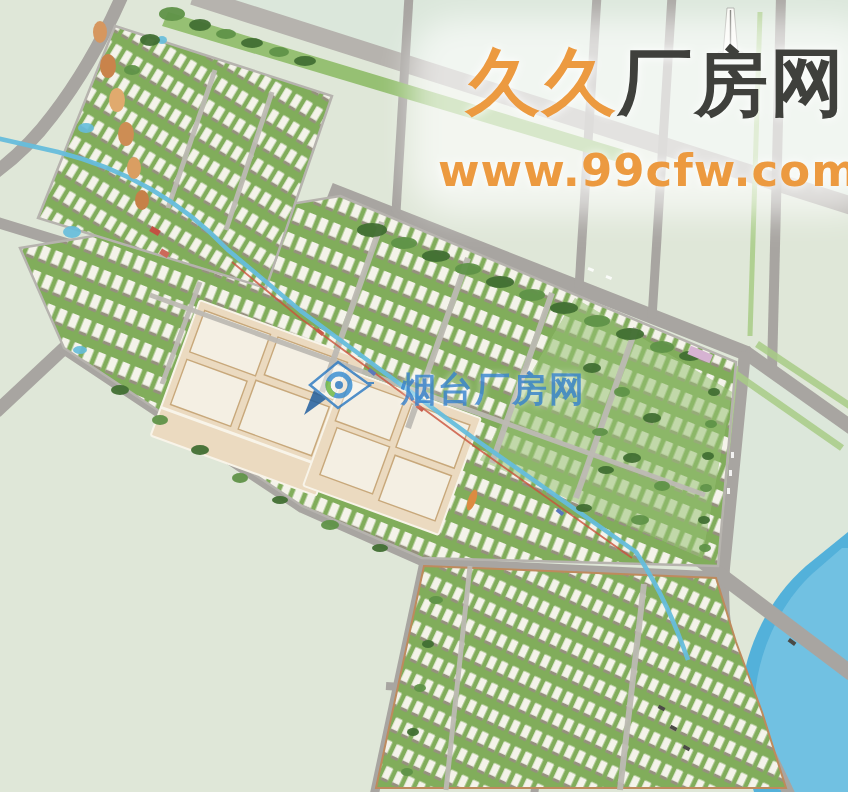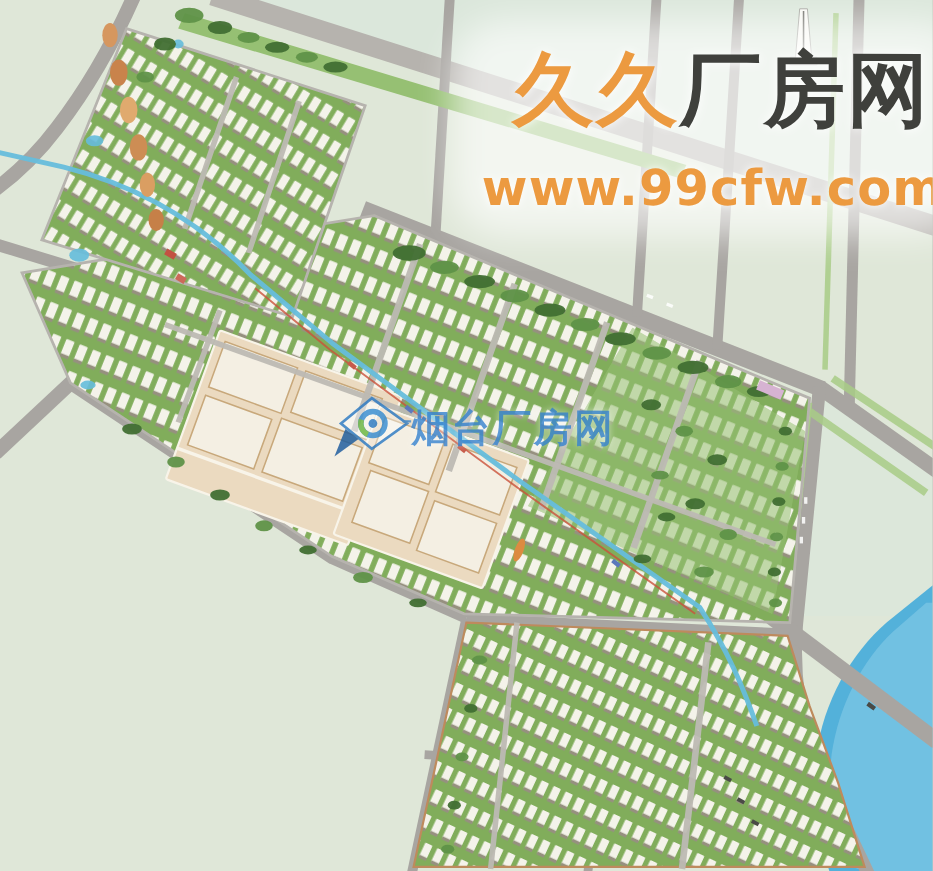--- a/index.html
+++ b/index.html
@@ -53,21 +53,21 @@
   .wm-url{
     margin-top:22px;font-size:45px;font-weight:bold;letter-spacing:1px;
     color:var(--c-wm_orange);text-shadow:0 0 8px rgba(255,255,255,.95);
   }
   .wm-center{
     position:absolute;left:302px;top:360px;z-index:3;display:flex;align-items:center;
     opacity:.83;filter:blur(.3px);
   }
   .wm-center .txt{
     font-size:35px;font-weight:bold;letter-spacing:2px;color:var(--c-wm_blue);
-    text-shadow:0 0 7px rgba(255,255,255,.7);white-space:nowrap;
+    text-shadow:0 0 7px rgba(255,255,255,.7);white-space:nowrap;margin-left:27px;
   }
 </style>
 </head>
 <body>
 
 <div class="stage">
 
   <svg class="map" width="848" height="792" viewBox="0 0 848 792" xmlns="http://www.w3.org/2000/svg">
     <defs>
       <pattern id="rowsA" width="12" height="25" patternUnits="userSpaceOnUse" patternTransform="rotate(31)">

